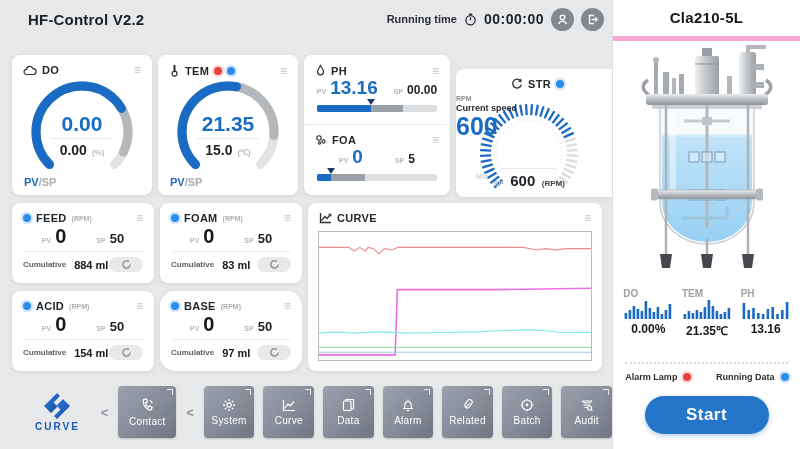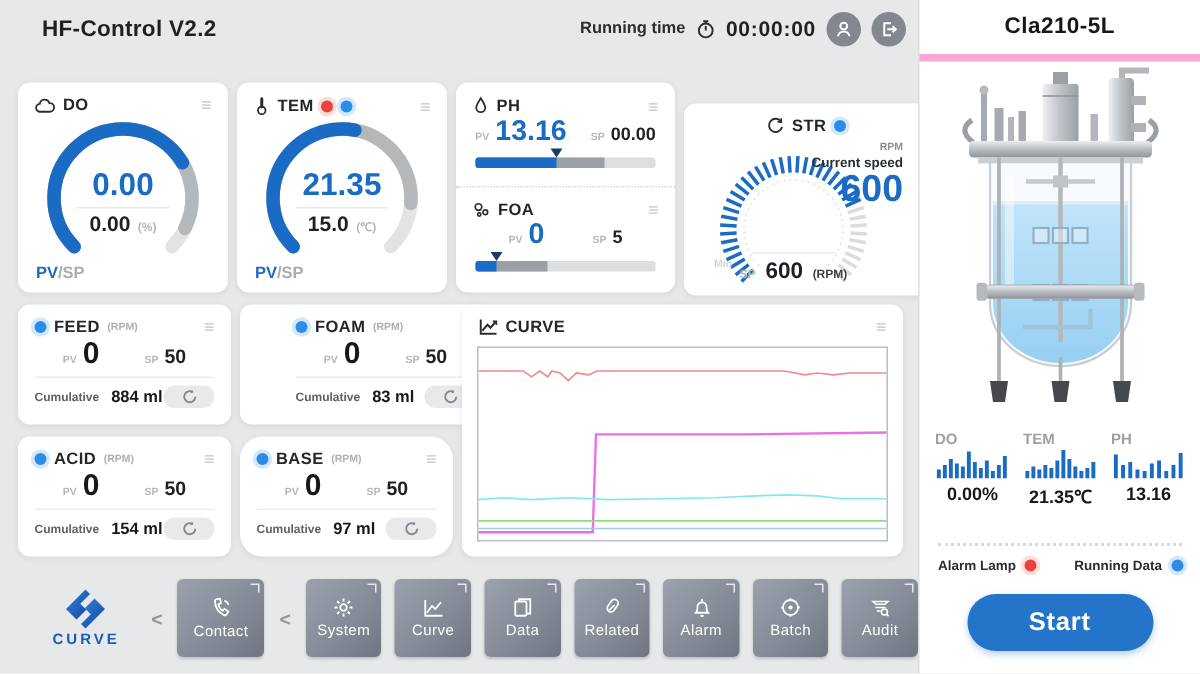--- a/index.html
+++ b/index.html
@@ -18,21 +18,21 @@
   .card-sub{font-size:7px;color:#aab0b5;font-weight:bold;}
   .menu-ic{margin-left:auto;color:#c3c7cb;font-size:12px;line-height:10px;cursor:pointer;}
   .dot{width:8px;height:8px;border-radius:50%;}
   .dot.blue{background:#2b8de9;box-shadow:0 0 0 2.5px rgba(43,141,233,.20);}
   .dot.red{background:#e8423d;box-shadow:0 0 0 2.5px rgba(232,66,61,.18);}
   #card-do{left:12px;top:55px;width:140px;height:140px;}
   #card-tem{left:158px;top:55px;width:140px;height:140px;}
   #card-phfoa{left:304px;top:55px;width:146px;height:140px;}
   #card-str{left:456px;top:69px;width:146px;height:128px;padding-left:44px;}
   #card-feed{left:12px;top:203px;width:142px;height:80px;}
-  #card-foam{left:160px;top:203px;width:142px;height:80px;padding-left:26px;}
+  #card-foam{left:160px;top:203px;width:142px;height:80px;}
   #card-acid{left:12px;top:291px;width:142px;height:80px;}
   #card-base{left:160px;top:291px;width:142px;height:80px;border-radius:15px;}
   #card-curve{left:308px;top:203px;width:294px;height:168px;}
   
   .gauge-wrap{position:absolute;left:8px;top:20px;width:124px;height:104px;}
   .gauge-center{position:absolute;left:0;top:38px;width:124px;text-align:center;}
   .g-pv{font-size:21px;font-weight:bold;color:#1a6bc3;line-height:22px;}
   .g-line{width:62px;height:1px;background:#e7e9ea;margin:3px auto 2px auto;}
   .g-sp{font-size:14px;font-weight:bold;color:#1d2125;}
   .g-unit{font-size:8px;color:#b4b8bc;font-weight:bold;margin-left:5px;}
@@ -44,21 +44,21 @@
   .hv-row{display:flex;align-items:baseline;justify-content:center;gap:4px;margin-top:1px;}
   .sm-lab{font-size:7px;color:#b4b8bc;font-weight:bold;}
   .hv-pv{font-size:19px;font-weight:bold;color:#1a6bc3;line-height:19px;}
   .hv-sp{font-size:12px;font-weight:bold;color:#1d2125;margin-left:14px;}
   .level{position:relative;height:7px;background:#dcdee0;border-radius:2px;margin:8px 2px 0 2px;}
   .lv-mid{position:absolute;left:0;top:0;height:100%;background:#9aa0a5;border-radius:2px 0 0 2px;}
   .lv-val{position:absolute;left:0;top:0;height:100%;background:#1a6bc3;border-radius:2px 0 0 2px;}
   .lv-seg{position:absolute;inset:0;background:repeating-linear-gradient(90deg,transparent 0 19.6%,rgba(255,255,255,.85) 19.6% 20%);}
   .lv-marker{position:absolute;top:-6px;width:0;height:0;border-left:4px solid transparent;border-right:4px solid transparent;border-top:6px solid #1c3a63;margin-left:-4px;}
   
-  .str-center{position:absolute;left:0;top:26px;width:146px;text-align:right;}
+  .str-center{position:absolute;left:0;top:26px;width:146px;text-align:left;}
   .str-rpm{font-size:7px;color:#8b9095;font-weight:bold;}
   .str-cap{font-size:9px;color:#2a2e33;font-weight:bold;margin-top:1px;}
   .str-val{font-size:25px;font-weight:bold;color:#1a6bc3;line-height:26px;}
   .str-min,.str-max{position:absolute;top:104px;font-size:7px;color:#d2d5d8;font-weight:bold;}
   .str-min{left:20px;} .str-max{right:20px;}
   .str-sp{position:absolute;left:0;bottom:7px;width:146px;text-align:center;}
   .str-sp-line{width:56px;height:1px;background:#e7e9ea;margin:0 auto 3px auto;}
   .str-sp .lab{font-size:8px;color:#b4b8bc;font-weight:bold;}
   .str-sp .val{font-size:15px;font-weight:bold;color:#1d2125;margin:0 2px;}
   .str-sp .unit{font-size:8px;color:#3f4347;font-weight:bold;}
@@ -503,32 +503,32 @@
     </div>
     <div class="nav-btn">
       <svg class="ic" width="13" height="14" viewBox="0 0 13 14">
           <rect x="1.5" y="3" width="7.5" height="9.5" rx="1" fill="none" stroke="#fff" stroke-width="1.2"></rect>
           <path d="M4 3 V1.5 H11.5 V11 H9" fill="none" stroke="#fff" stroke-width="1.2"></path>
         </svg>
       <span class="nav-lab">Data</span>
     </div>
     <div class="nav-btn">
       <svg class="ic" width="14" height="14" viewBox="0 0 14 14">
-          <rect x="4.2" y="1.2" width="5" height="9" rx="2.5" transform="rotate(35 7 7)" fill="none" stroke="#fff" stroke-width="1.2"></rect>
-          <line x1="5.2" y1="8.6" x2="8.8" y2="5.4" stroke="#fff" stroke-width="1.1"></line>
-        </svg>
-      <span class="nav-lab">Related</span>
-    </div>
-    <div class="nav-btn">
-      <svg class="ic" width="14" height="14" viewBox="0 0 14 14">
           <path d="M3 10.5 C4 9.5 4 8 4 6.5 a3 3 0 0 1 6 0 C10 8 10 9.5 11 10.5 z" fill="none" stroke="#fff" stroke-width="1.2"></path>
           <path d="M6 12.2 a1.2 1.2 0 0 0 2 0" fill="none" stroke="#fff" stroke-width="1.2"></path>
           <line x1="7" y1="1.4" x2="7" y2="3" stroke="#fff" stroke-width="1.2"></line>
         </svg>
       <span class="nav-lab">Alarm</span>
+    </div>
+    <div class="nav-btn">
+      <svg class="ic" width="14" height="14" viewBox="0 0 14 14">
+          <rect x="4.2" y="1.2" width="5" height="9" rx="2.5" transform="rotate(35 7 7)" fill="none" stroke="#fff" stroke-width="1.2"></rect>
+          <line x1="5.2" y1="8.6" x2="8.8" y2="5.4" stroke="#fff" stroke-width="1.1"></line>
+        </svg>
+      <span class="nav-lab">Related</span>
     </div>
     <div class="nav-btn">
       <svg class="ic" width="14" height="14" viewBox="0 0 14 14">
           <circle cx="7" cy="7" r="5" fill="none" stroke="#fff" stroke-width="1.2"></circle>
           <circle cx="7" cy="7" r="1.4" fill="#fff"></circle>
           <line x1="7" y1="0.8" x2="7" y2="2.6" stroke="#fff" stroke-width="1.2"></line>
           <line x1="7" y1="11.4" x2="7" y2="13.2" stroke="#fff" stroke-width="1.2"></line>
           <line x1="0.8" y1="7" x2="2.6" y2="7" stroke="#fff" stroke-width="1.2"></line>
           <line x1="11.4" y1="7" x2="13.2" y2="7" stroke="#fff" stroke-width="1.2"></line>
         </svg>

